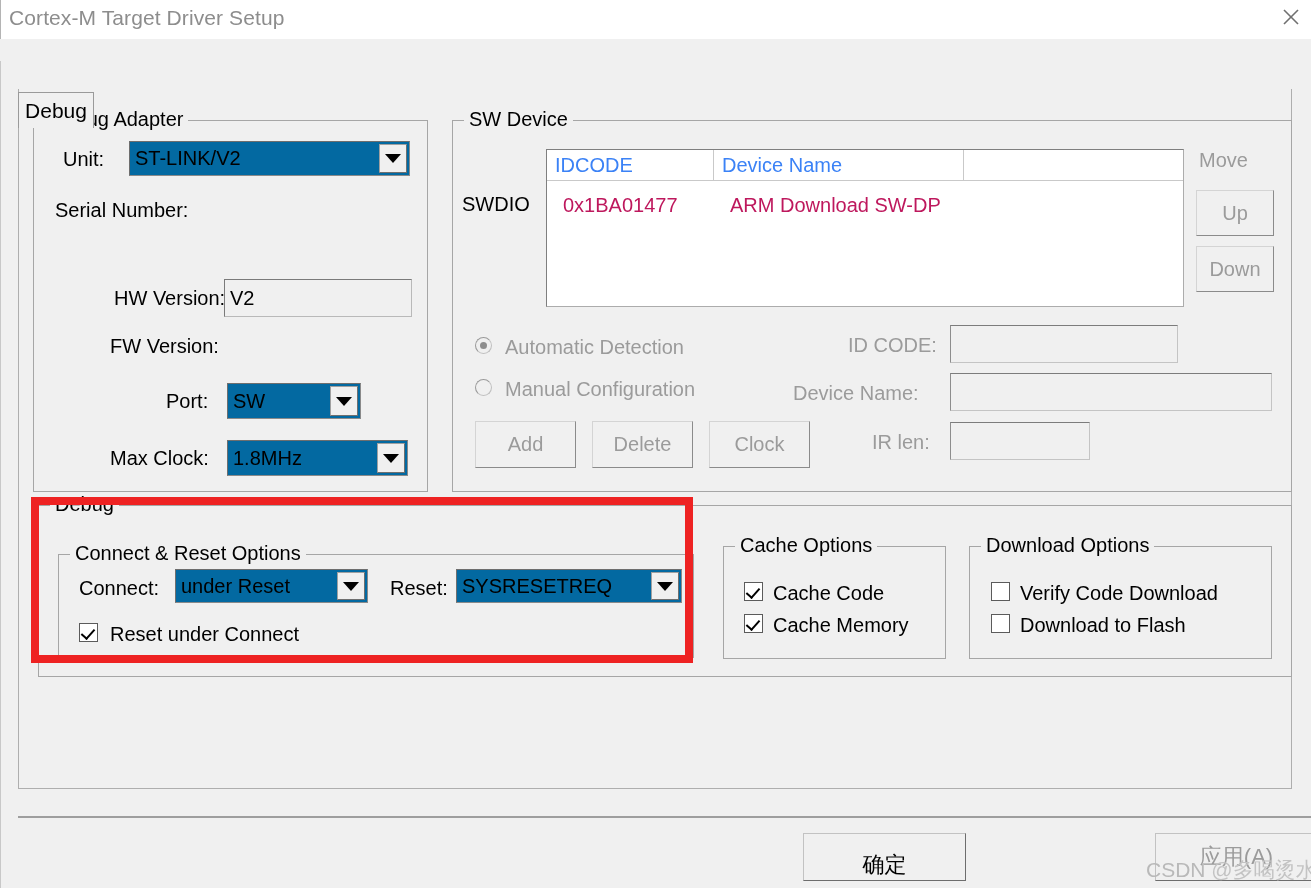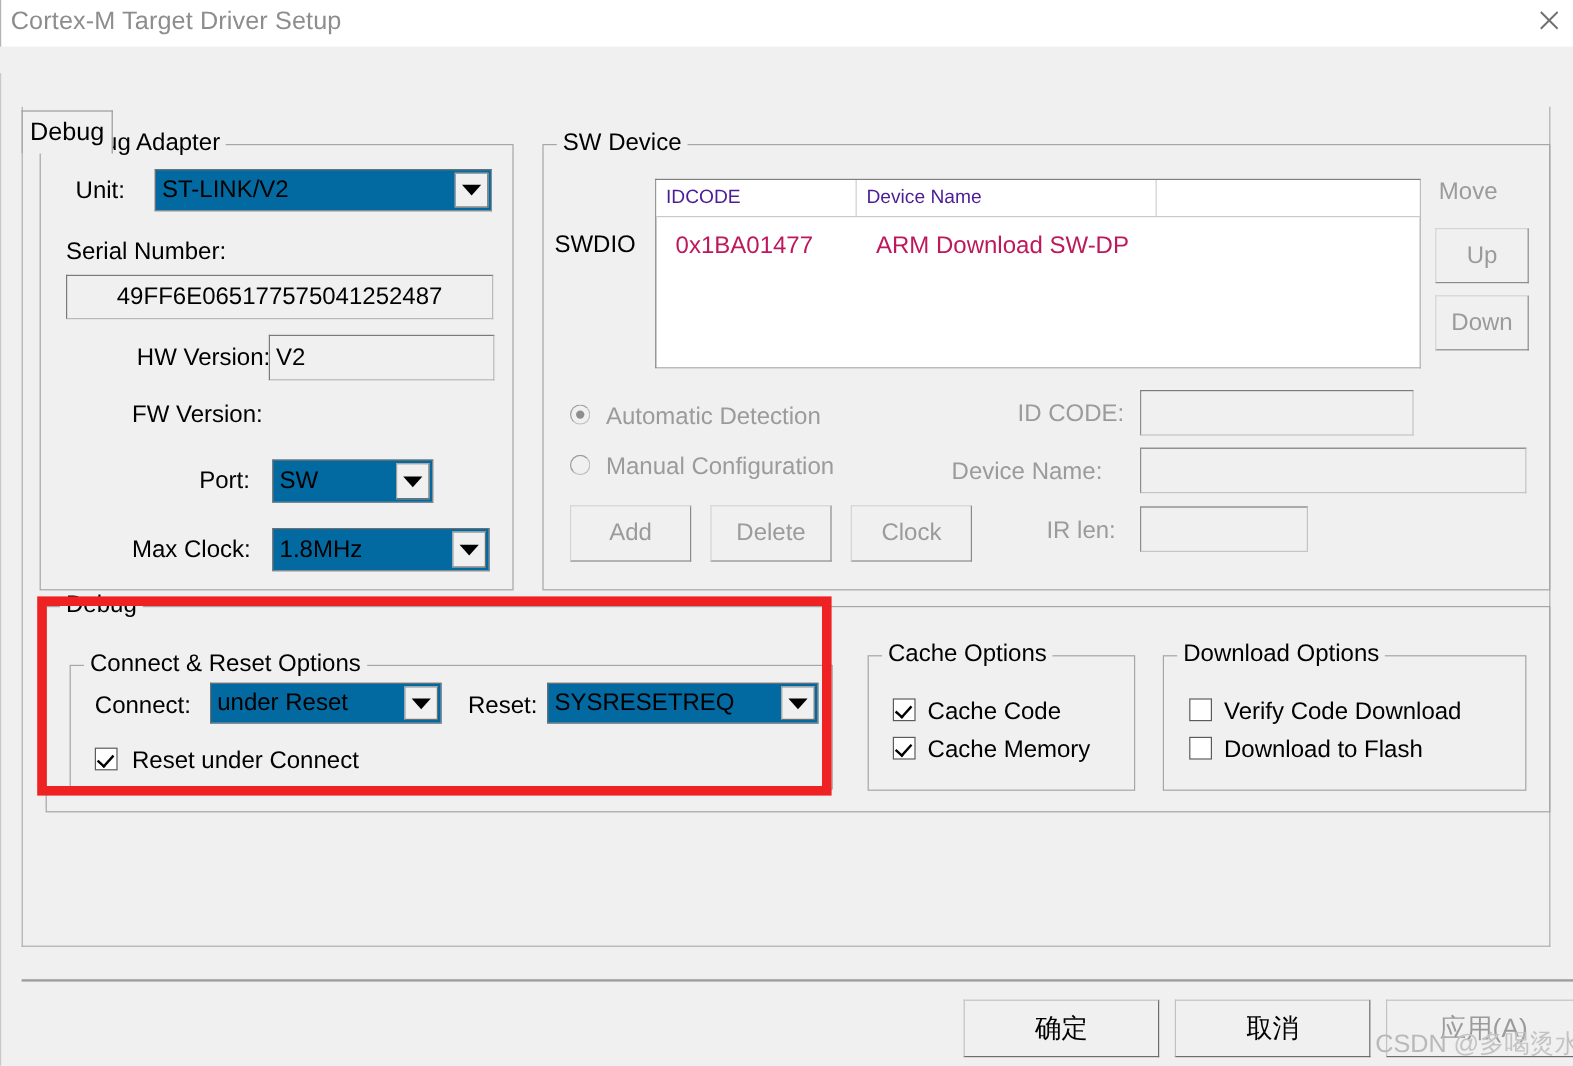--- a/index.html
+++ b/index.html
@@ -69,21 +69,21 @@
   .radio.on::after{content:"";position:absolute;left:4px;top:4px;width:7px;height:7px;border-radius:50%;background:#8e8e8e;}
 
   
   .cbx{position:absolute;width:19px;height:19px;box-sizing:border-box;background:#fff;border:1px solid #5b5b5b;}
   .cbx.on::after{content:"";position:absolute;left:4px;top:2px;width:6px;height:11px;
                  border:solid #000;border-width:0 2px 2px 0;transform:rotate(42deg);}
 
   
   .devtable{position:absolute;box-sizing:border-box;background:#ffffff;border:1px solid #acacac;border-top-color:#7f7f7f;border-left-color:#7f7f7f;}
   .devhdr{position:absolute;left:0;top:0;right:0;height:31px;display:flex;border-bottom:1px solid #c9c9c9;box-sizing:border-box;}
-  .devhdr .hc{height:100%;display:flex;align-items:center;padding-left:8px;font-size:16px;color:#4c1d95;
+  .devhdr .hc{height:100%;display:flex;align-items:center;padding-left:8px;font-size:20px;color:#3b82f6;
               border-right:1px solid #c9c9c9;box-sizing:border-box;background:#fff;}
   .devrow{position:absolute;left:0;top:31px;right:0;height:36px;display:flex;align-items:flex-end;font-size:20px;color:#be185d;}
   .devrow .rc{padding-left:16px;box-sizing:border-box;white-space:nowrap;overflow:hidden;}
 
   
   .redbox{position:absolute;box-sizing:border-box;border:8px solid #ee2222;pointer-events:none;z-index:20;}
 
   
   .sep{position:absolute;left:18px;top:816px;width:1293px;height:2px;background:#9e9e9e;}
 
@@ -128,21 +128,20 @@
 
   <div class="lbl" style="left:63px;top:149px;">Unit:</div>
   <div class="combo" style="left:129px;top:141px;width:281px;height:35px;">
     <div class="cval">ST-LINK/V2</div>
     <div class="carrow">
         <i></i>
       </div>
   </div>
 
   <div class="lbl" style="left:55px;top:200px;">Serial Number:</div>
-  <div class="tf ro center" style="left:55px;top:229px;width:356px;height:37px;">49FF6E065177575041252487</div>
 
   <div class="lbl" style="left:114px;top:288px;">HW Version:</div>
   <div class="tf ro" style="left:224px;top:279px;width:188px;height:38px;">V2</div>
 
   <div class="lbl" style="left:110px;top:336px;">FW Version:</div>
 
   <div class="lbl" style="left:166px;top:391px;">Port:</div>
   <div class="combo" style="left:227px;top:383px;width:134px;height:36px;">
     <div class="cval">SW</div>
     <div class="carrow">
@@ -249,25 +248,22 @@
   </div>
   <div class="cbx" style="left:991px;top:582px;"></div>
   <div class="lbl" style="left:1020px;top:583px;">Verify Code Download</div>
   <div class="cbx" style="left:991px;top:614px;"></div>
   <div class="lbl" style="left:1020px;top:615px;">Download to Flash</div>
 
   <div class="redbox" style="left:31px;top:497px;width:662px;height:166px;"></div>
 
   <div class="sep"></div>
 
-  <div class="btn dlg" style="left:803px;top:833px;width:163px;height:48px;">
+  <div class="btn dlg" style="left:803px;top:833px;width:163px;height:48px;align-items:flex-end;">
     <span>确定</span>
-  </div>
-  <div class="btn dlg" style="left:979px;top:833px;width:163px;height:48px;">
-    <span>取消</span>
   </div>
   <div class="btn dlg dis" style="left:1155px;top:833px;width:163px;height:48px;">
     <span>应用(A)</span>
   </div>
 
   <div class="wm" style="left:1146px;top:856px;">
     <span>CSDN </span><span class="wm-cn">@多喝烫水-</span>
   </div>
 
 </div>

